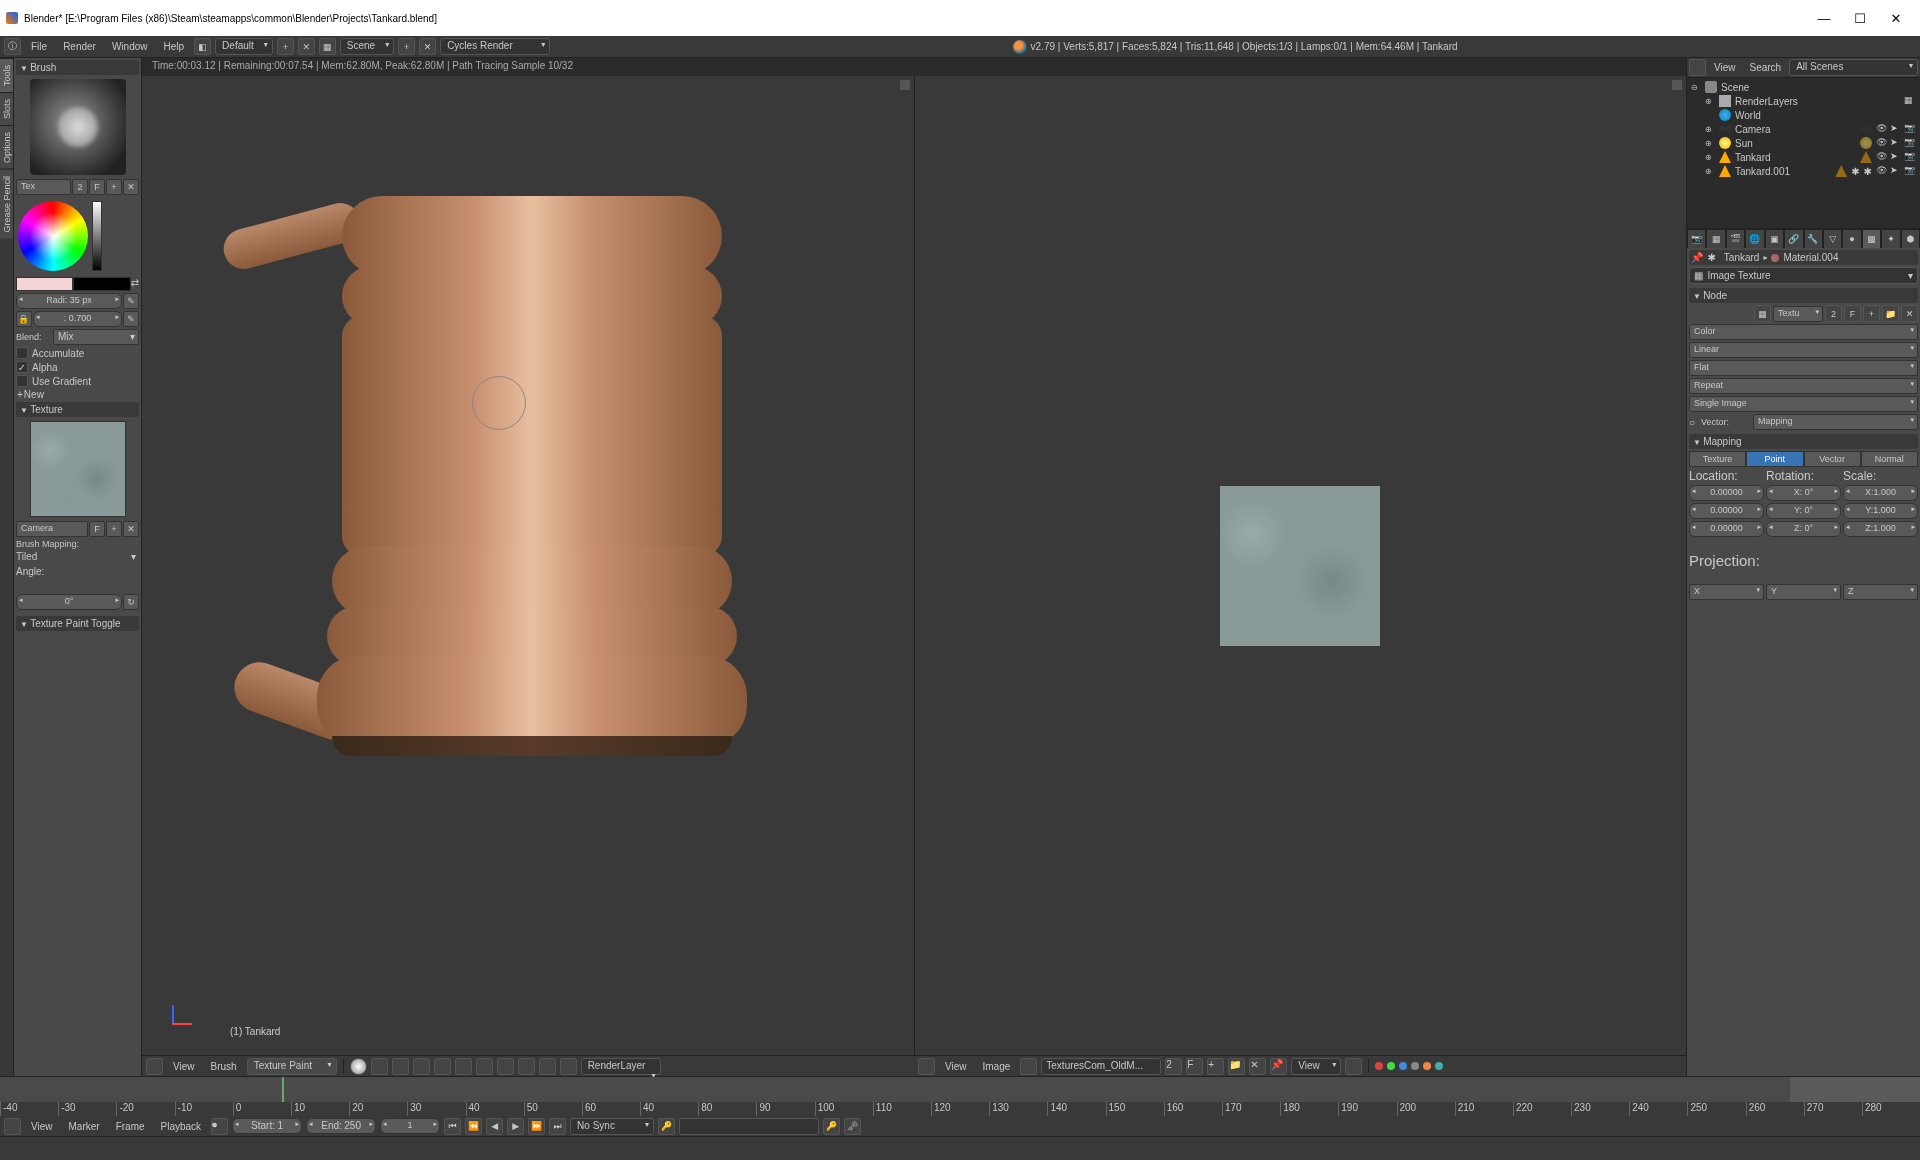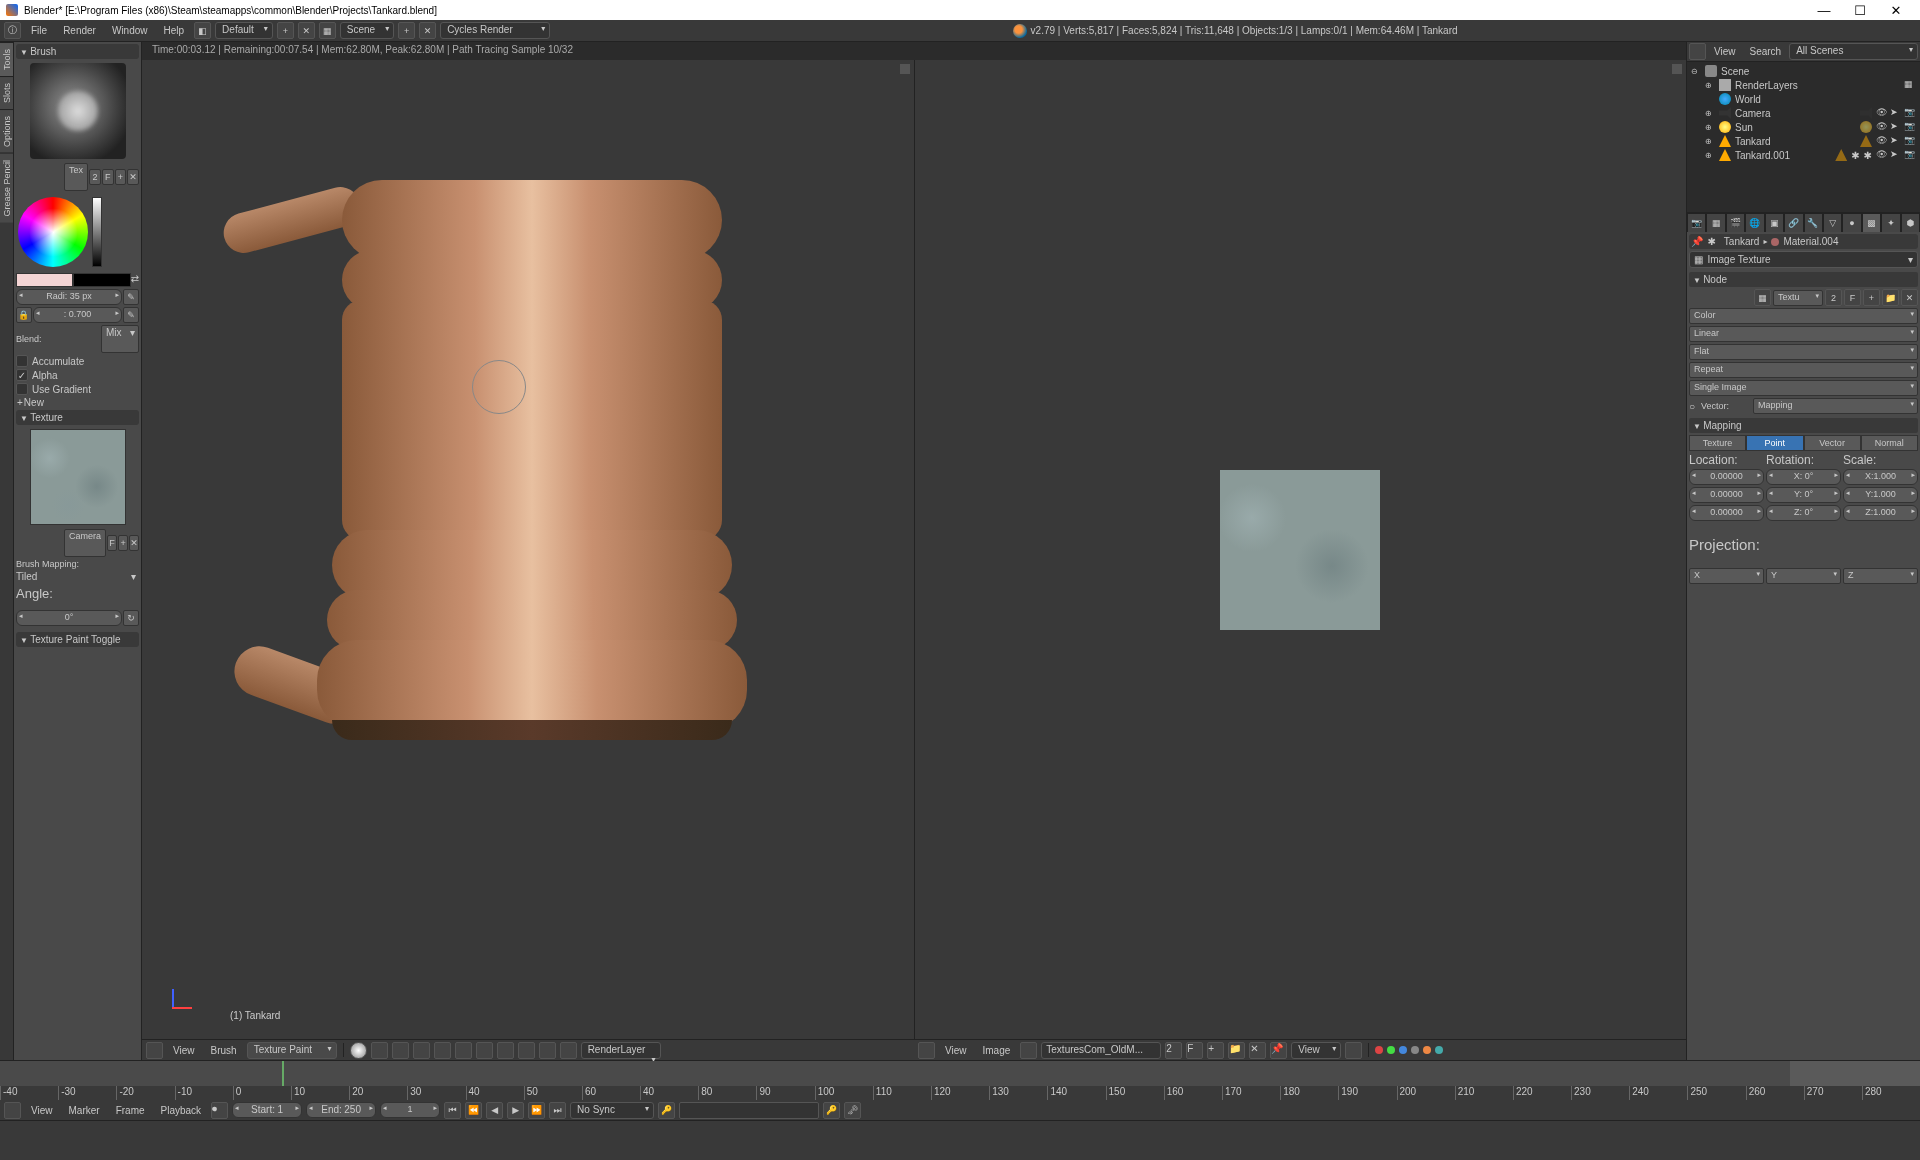--- a/index.html
+++ b/index.html
@@ -1,19 +1,19 @@
 <!DOCTYPE html>
 <html><head>
 <meta charset="utf-8">
 <style>
 * { margin:0; padding:0; box-sizing:border-box; font-family:Arial,sans-serif; font-size:10px; user-select:none; }
 body { background:#393939; color:#c8c8c8; width:1920px; height:1160px; overflow:hidden; position:relative; }
 
 
-.titlebar { height:20px; background:#fff; color:#000; display:flex; align-items:center; padding:0 6px; }
+.titlebar { height:36px; background:#fff; color:#000; display:flex; align-items:center; padding:0 6px; }
 .titlebar .icon { width:12px; height:12px; background:linear-gradient(45deg,#f70,#06f); border-radius:2px; margin-right:6px; }
 .titlebar .spacer { flex:1; }
 .titlebar .winbtn { width:36px; text-align:center; font-size:13px; }
 
 
 .infobar { height:22px; background:#393939; border-bottom:1px solid #222; display:flex; align-items:center; padding:0 4px; gap:4px; }
 .menuword { padding:2px 6px; cursor:default; }
 .infobar .spacer { flex:1; }
 .dropdown { background:#333; border:1px solid #555; border-radius:3px; padding:1px 18px 1px 6px; height:17px; position:relative; }
 .dropdown::after { content:'▾'; position:absolute; right:4px; font-size:8px; }
@@ -25,21 +25,21 @@
 .toolbar-left { width:14px; background:#383838; border-right:1px solid #222; display:flex; flex-direction:column; }
 .tab-vert { writing-mode:vertical-lr; transform:rotate(180deg); padding:6px 1px; font-size:9px; background:#494949; border-bottom:1px solid #222; }
 .tab-vert.a { background:#5a5a5a; }
 
 .leftpanel { width:128px; background:#494949; border-right:1px solid #222; padding:2px; overflow:hidden; }
 .section-hdr { background:#393939; border-radius:3px; padding:2px 4px; margin-bottom:2px; font-size:10px; }
 .section-hdr::before { content:'▼ '; font-size:8px; }
 .brush-img { width:96px; height:96px; margin:4px auto; background:radial-gradient(circle at 45% 45%,#999 5%,#777 20%,#444 55%,#222 80%); border-radius:4px; display:block; position:relative; }
 .brush-img::after { content:''; position:absolute; width:40px; height:40px; top:28px; left:28px; background:radial-gradient(circle,#ddd,#aaa 60%,transparent); border-radius:50%; filter:blur(2px); }
 .row { display:flex; gap:1px; margin-bottom:2px; align-items:center; }
-.row .field { flex:1; background:#595959; border:1px solid #333; border-radius:2px; padding:1px 4px; font-size:9px; height:28px;margin-left:48px; }
+.row .field { flex:1; background:#595959; border:1px solid #333; border-radius:2px; padding:1px 4px; font-size:9px; height:16px; }
 .row .tiny { width:16px; height:16px; background:#595959; border:1px solid #333; border-radius:2px; display:flex; align-items:center; justify-content:center; font-size:9px; }
 .colorwheel { width:70px; height:70px; border-radius:50%; background:conic-gradient(red,yellow,lime,cyan,blue,magenta,red); position:relative; margin:4px 2px; }
 .colorwheel::after { content:''; position:absolute; inset:15%; border-radius:50%; background:radial-gradient(circle,#fff,transparent 70%); }
 .valslider { width:10px; height:70px; background:linear-gradient(#fff,#000); border:1px solid #333; margin:4px 2px; }
 .swatchrow { display:flex; height:14px; margin:2px 0; }
 .swatchrow .sw1 { flex:1; background:#f4d4d4; border:1px solid #333; }
 .swatchrow .sw2 { flex:1; background:#000; border:1px solid #333; }
 .numbox { background:#595959; border:1px solid #333; border-radius:6px; padding:1px 4px; font-size:9px; height:16px; text-align:center; position:relative; }
 .numbox::before { content:'◂'; position:absolute; left:2px; font-size:7px; }
 .numbox::after { content:'▸'; position:absolute; right:2px; font-size:7px; }
@@ -227,21 +227,21 @@
     <div class="section-hdr">Texture</div>
     <span class="texture-thumb"></span>
     <div class="row">
       <span class="field">Camera</span>
       <span class="tiny">F</span>
       <span class="tiny">+</span>
       <span class="tiny">✕</span>
     </div>
     <div style="font-size:9px;margin:2px 0">Brush Mapping:</div>
     <div class="field" style="position:relative"><span>Tiled</span><span style="position:absolute;right:3px">▾</span></div>
-    <div style="font-size:13px;margin:4px 0 9px">Angle:</div>
+    <div style="font-size:10px;margin:4px 0 17px">Angle:</div>
     <div class="row">
       <div class="numbox" style="flex:1">0°</div>
       <span class="tiny">↻</span>
     </div>
 
     <div class="section-hdr" style="margin-top:6px">Texture Paint Toggle</div>
   </div>
 
   <div class="viewport-wrap">
     <div class="render-status">Time:00:03.12 | Remaining:00:07.54 | Mem:62.80M, Peak:62.80M | Path Tracing Sample 10/32</div>

